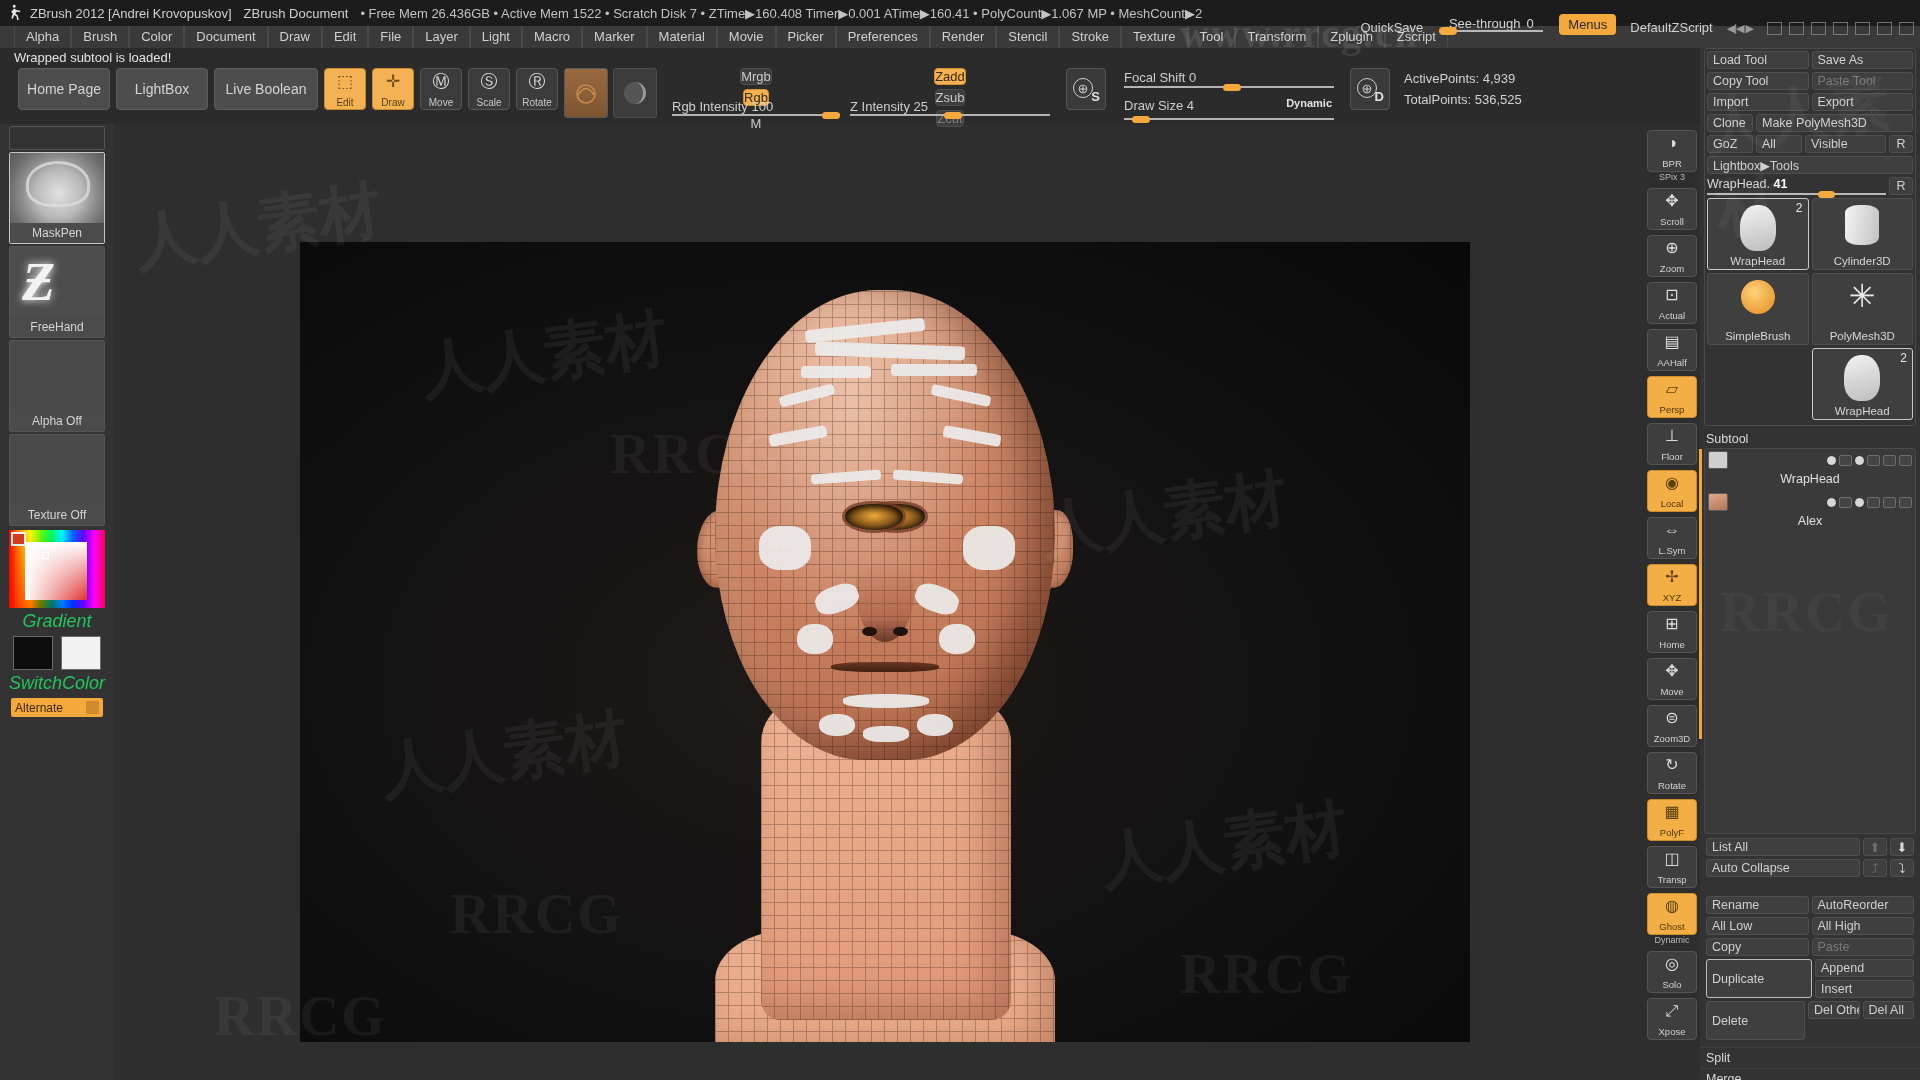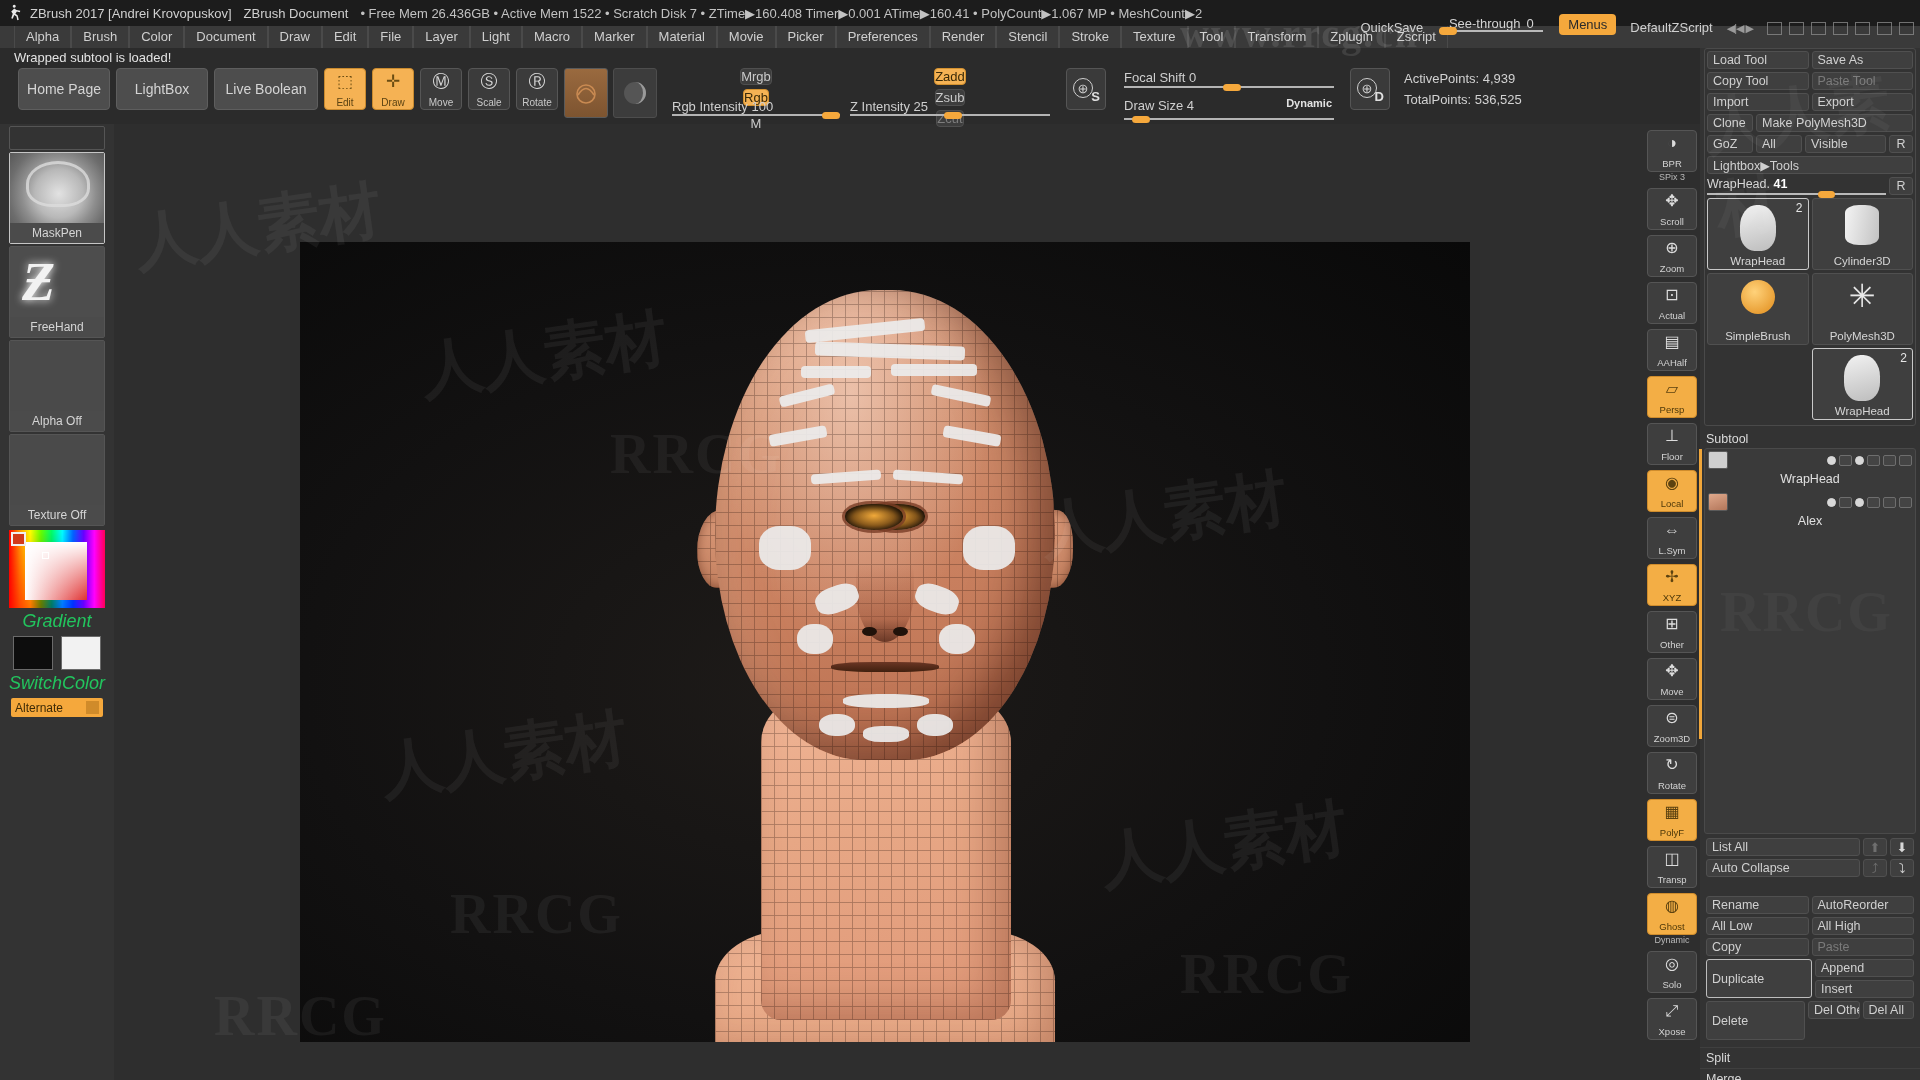--- a/index.html
+++ b/index.html
@@ -337,21 +337,21 @@
 </style>
 </head>
 <body>
 
 <div id="app">
 
   <div class="titlebar">
     <svg class="tb-logo" viewBox="0 0 24 24">
       <path d="M13 3a2 2 0 1 0 0 0.01M11 6l-4 4 2 3-2 6 2 .5 2-5 3 2 1 5 2-.5-1.5-6-3-2 2-3 4 1 .5-2-5-1z" fill="#e8e8e8"></path>
     </svg>
-    <span class="tb-item">ZBrush 2017 [Andrei Krovopuskov]</span>
+    <span class="tb-item">ZBrush 2012 [Andrei Krovopuskov]</span>
     <span class="tb-item">ZBrush Document</span>
     <span class="tb-stats">• Free Mem 26.436GB • Active Mem 1522 • Scratch Disk 7 • ZTime▶160.408 Timer▶0.001 ATime▶160.41 • PolyCount▶1.067 MP • MeshCount▶2</span>
     <span class="tb-spacer"></span>
     <div class="tb-right">
       <span>QuickSave</span>
       <div class="seethrough">
         <span>See-through</span>
         <span>0</span>
         <span class="track"></span>
         <span class="knob"></span>
@@ -650,21 +650,21 @@
       <div class="rsbtn">
         <span class="g">⇔</span>
         <span class="t">L.Sym</span>
       </div>
       <div class="rsbtn on">
         <span class="g">✢</span>
         <span class="t">XYZ</span>
       </div>
       <div class="rsbtn">
         <span class="g">⊞</span>
-        <span class="t">Other</span>
+        <span class="t">Home</span>
       </div>
       <div class="rsbtn">
         <span class="g">✥</span>
         <span class="t">Move</span>
       </div>
       <div class="rsbtn">
         <span class="g">⊜</span>
         <span class="t">Zoom3D</span>
       </div>
       <div class="rsbtn">

